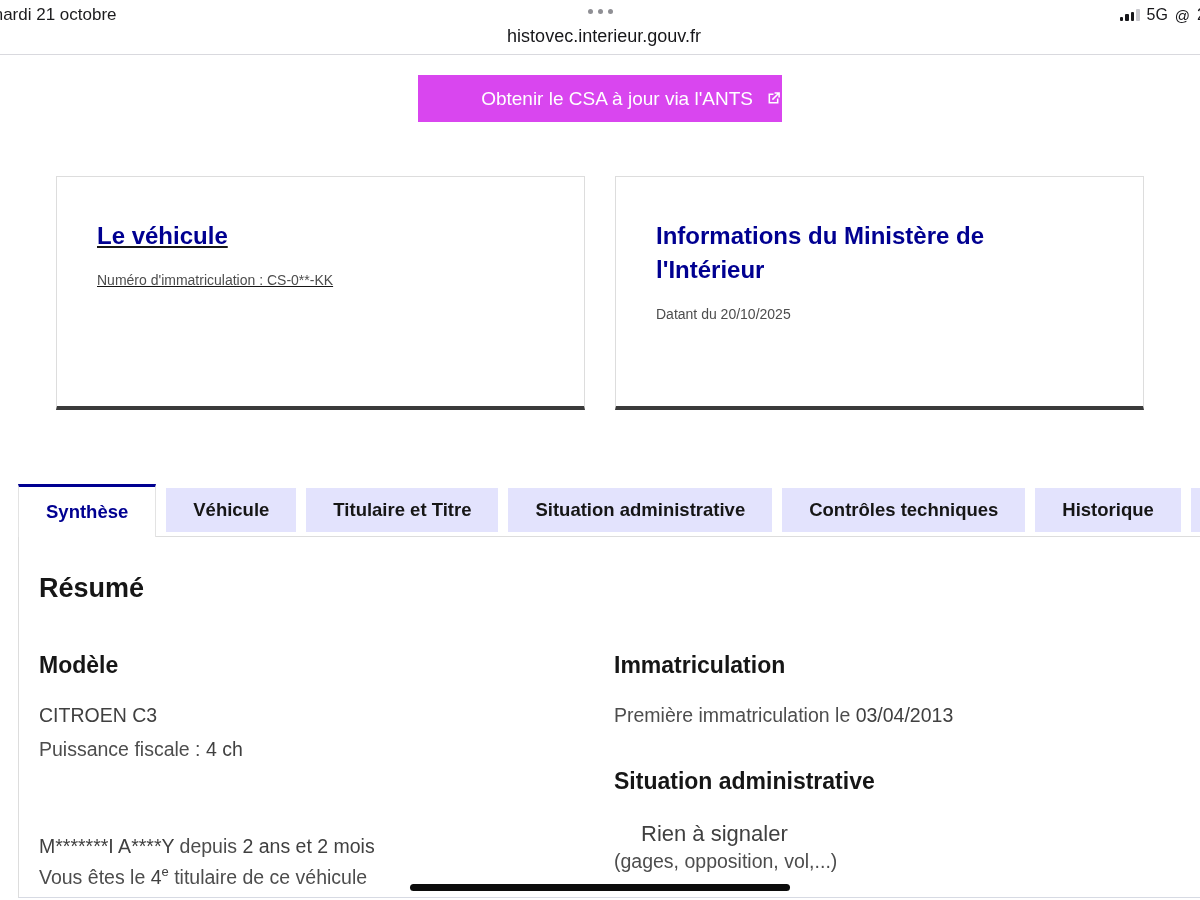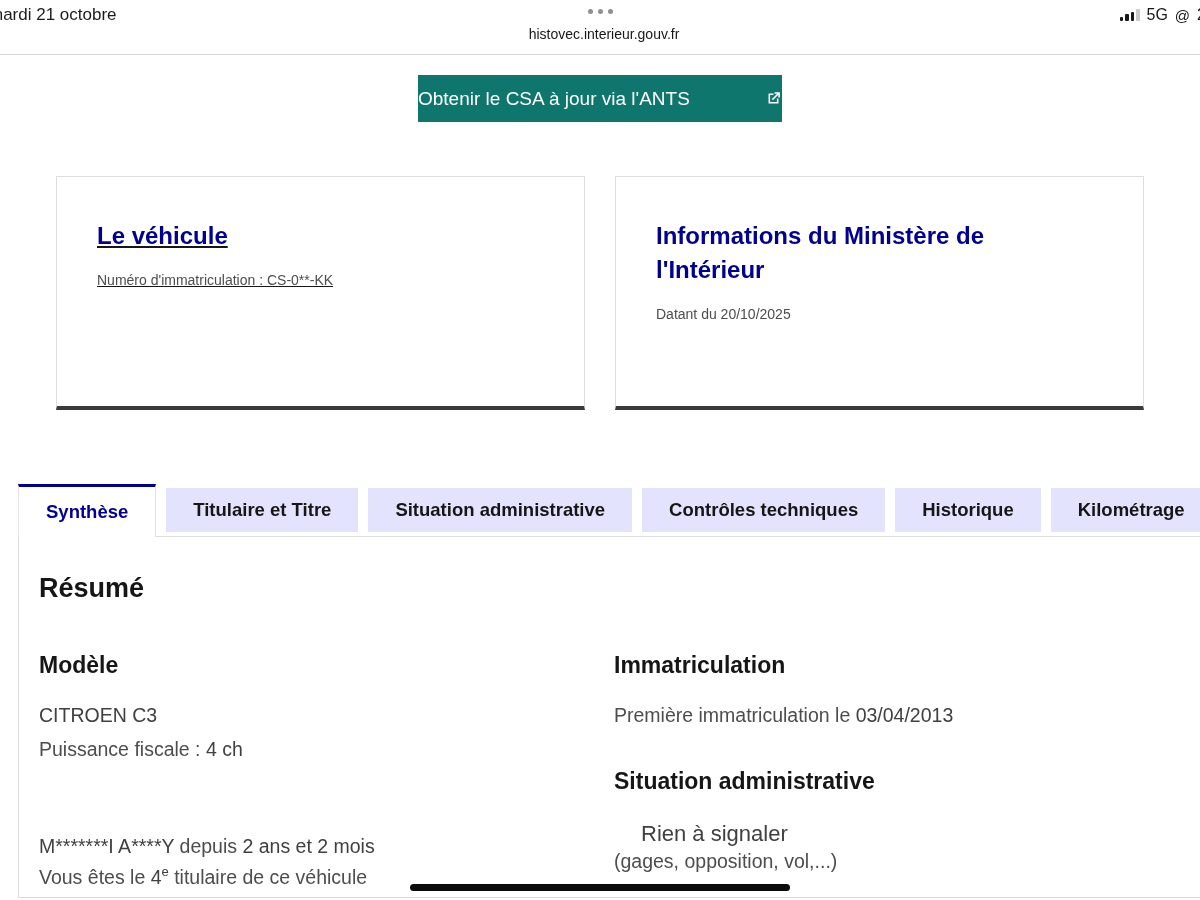--- a/index.html
+++ b/index.html
@@ -12,37 +12,37 @@
 
   
   .status-date {
     position:absolute; left:-11px; top:5px;
     font-size:17px; font-weight:400; color:#1c1c1e; white-space:nowrap;
   }
   .menu-dots { position:absolute; left:0; right:0; top:9px; display:flex; justify-content:center; gap:5px; }
   .menu-dots i { width:5px; height:5px; border-radius:50%; background:#8f8f94; display:block; }
   .url-text {
     position:absolute; left:8px; right:0; top:26px; text-align:center;
-    font-size:14px; color:#17171a;
+    font-size:18px; color:#17171a;
   }
   .status-right { position:absolute; right:-6px; top:6px; display:flex; align-items:center; gap:7px; }
   .signal { display:flex; align-items:flex-end; gap:2px; height:12px; }
   .signal i { width:3.5px; border-radius:1px; background:#17171a; display:block; }
   .signal i:nth-child(1){height:4px;} .signal i:nth-child(2){height:7px;}
   .signal i:nth-child(3){height:9px;} .signal i:nth-child(4){height:12px; background:#c8c8cd;}
   .net-label { font-size:16px; color:#17171a; }
   .lock-glyph { font-size:15px; color:#17171a; }
   .batt-partial { font-size:16px; color:#17171a; }
   .top-divider { position:absolute; left:0; top:54px; width:1200px; height:1px; background:#d9d9de; }
 
   
   .ants-btn {
     position:absolute; left:418px; top:75px; width:364px; height:47px;
-    background:#0f766e; color:#ffffff; border:none; cursor:pointer;
-    display:flex; align-items:center; justify-content:space-between; gap:12px;
+    background:#d946ef; color:#ffffff; border:none; cursor:pointer;
+    display:flex; align-items:center; justify-content:flex-end; gap:12px;
     font-family:inherit; font-size:19px; font-weight:500;
   }
   .ants-btn svg { display:block; }
 
   
   .card {
     position:absolute; top:176px; width:529px; height:234px; background:#fff;
     border:1px solid #dddddd; border-bottom:4px solid #3a3a3a;
     padding:42px 40px 0 40px;
   }
@@ -137,20 +137,21 @@
     <div class="card-line">Numéro d'immatriculation : CS-0**-KK</div>
   </div>
 
   <div class="card ministry">
     <div class="card-title">Informations du Ministère de l'Intérieur</div>
     <div class="card-line">Datant du 20/10/2025</div>
   </div>
 
   <div class="tabs">
     <button class="tab active">Synthèse</button>
+    <button class="tab">Véhicule</button>
     <button class="tab">Titulaire et Titre</button>
     <button class="tab">Situation administrative</button>
     <button class="tab">Contrôles techniques</button>
     <button class="tab">Historique</button>
     <button class="tab">Kilométrage</button>
   </div>
 
   <div class="panel">
     <div class="abs h-resume">Résumé</div>
 

